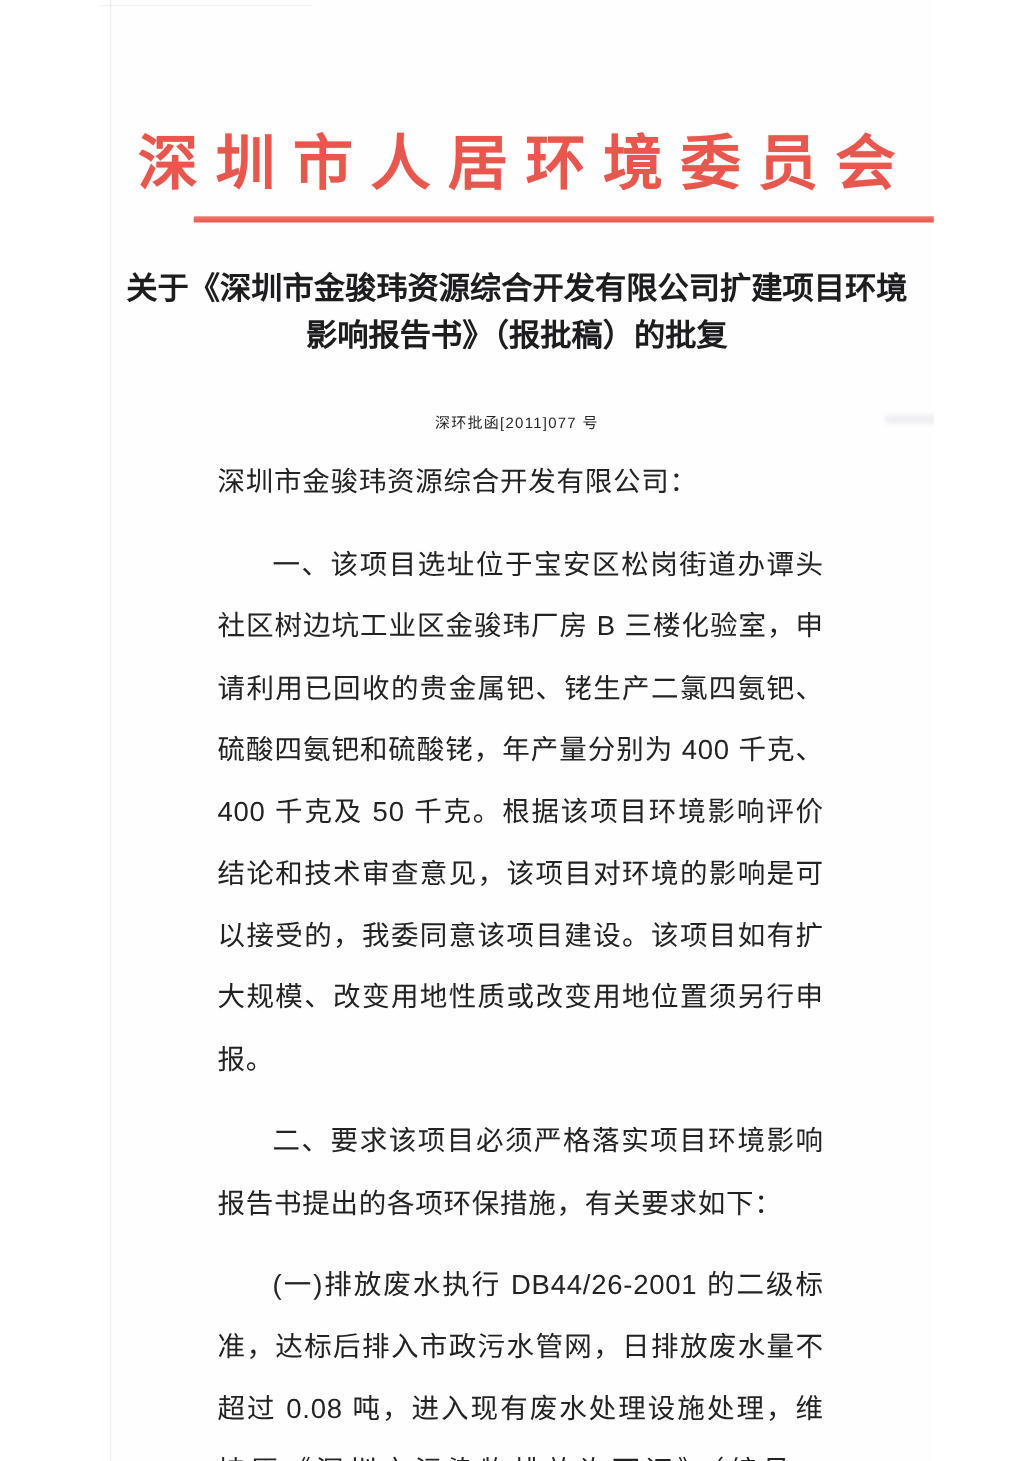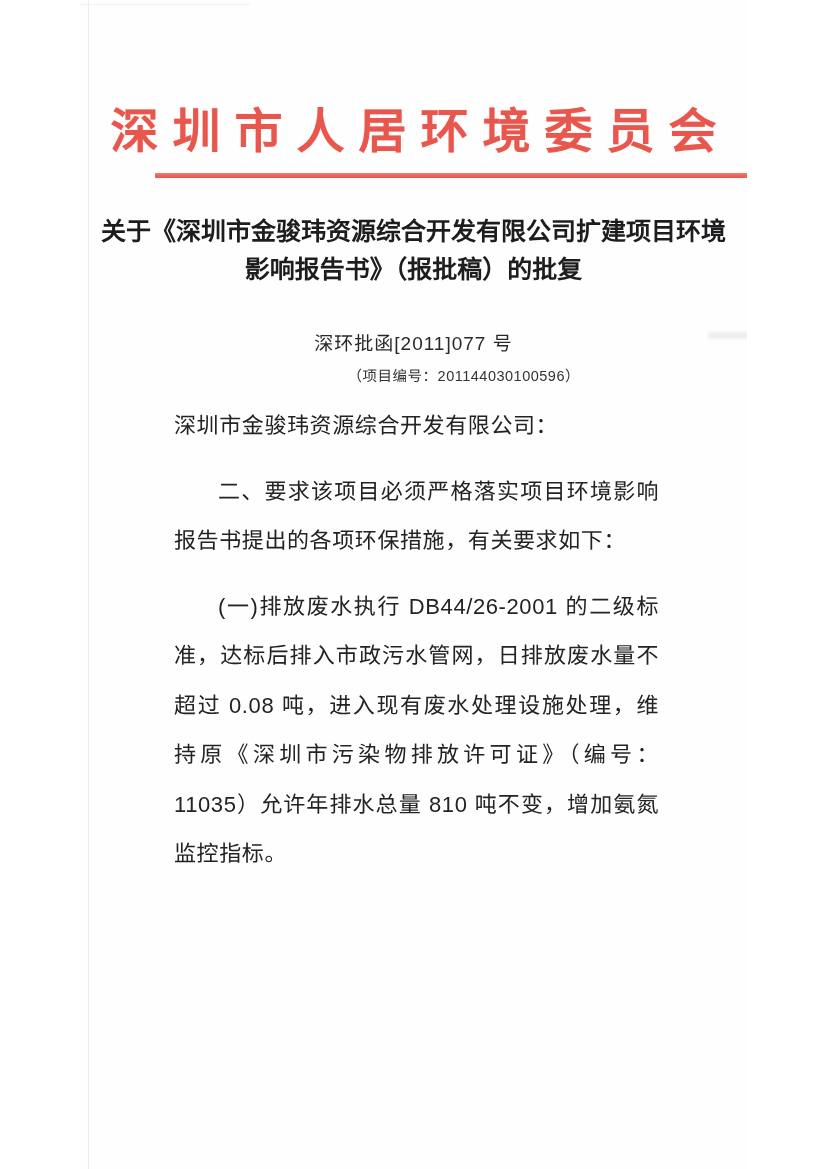--- a/index.html
+++ b/index.html
@@ -56,21 +56,21 @@
     width: 632px;
     text-align: center;
     font-size: 25px;
     font-weight: bold;
     line-height: 38px;
     color: #1d1d1f;
   }
   .doc-number {
     margin-top: 40px;
     text-align: center;
-    font-size: 19px;
+    font-size: 12px;
     color: #28282a;
     letter-spacing: 1px;
   }
   .project-number {
     margin-top: 9px;
     padding-right: 167px;
     text-align: right;
     font-size: 14.5px;
     color: #333;
     letter-spacing: 0.5px;
@@ -108,24 +108,24 @@
   <div class="edge-top"></div>
 
   <div class="agency">深圳市人居环境委员会</div>
 
   <div class="red-rule"></div>
 
   <div class="doc-title">关于《深圳市金骏玮资源综合开发有限公司扩建项目环境影响报告书》（报批稿）的批复</div>
 
   <div class="doc-number">深环批函[2011]077 号</div>
 
-  <div class="project-number">（项目编号：201144030100596）</div>
 
   <div class="scan-smudge"></div>
 
   <div class="body-text">
     <p>深圳市金骏玮资源综合开发有限公司：</p>
+    <p class="indent">一、该项目选址位于宝安区松岗街道办谭头社区树边坑工业区金骏玮厂房 B 三楼化验室，申请利用已回收的贵金属钯、铑生产二氯四氨钯、硫酸四氨钯和硫酸铑，年产量分别为 400 千克、400 千克及 50 千克。根据该项目环境影响评价结论和技术审查意见，该项目对环境的影响是可以接受的，我委同意该项目建设。该项目如有扩大规模、改变用地性质或改变用地位置须另行申报。</p>
     <p class="indent">二、要求该项目必须严格落实项目环境影响报告书提出的各项环保措施，有关要求如下：</p>
     <p class="indent">(一)排放废水执行 DB44/26-2001 的二级标准，达标后排入市政污水管网，日排放废水量不超过 0.08 吨，进入现有废水处理设施处理，维持原《深圳市污染物排放许可证》（编号：11035）允许年排水总量 810 吨不变，增加氨氮监控指标。</p>
 
   </div>
 
 </div>
 
 </body></html>

